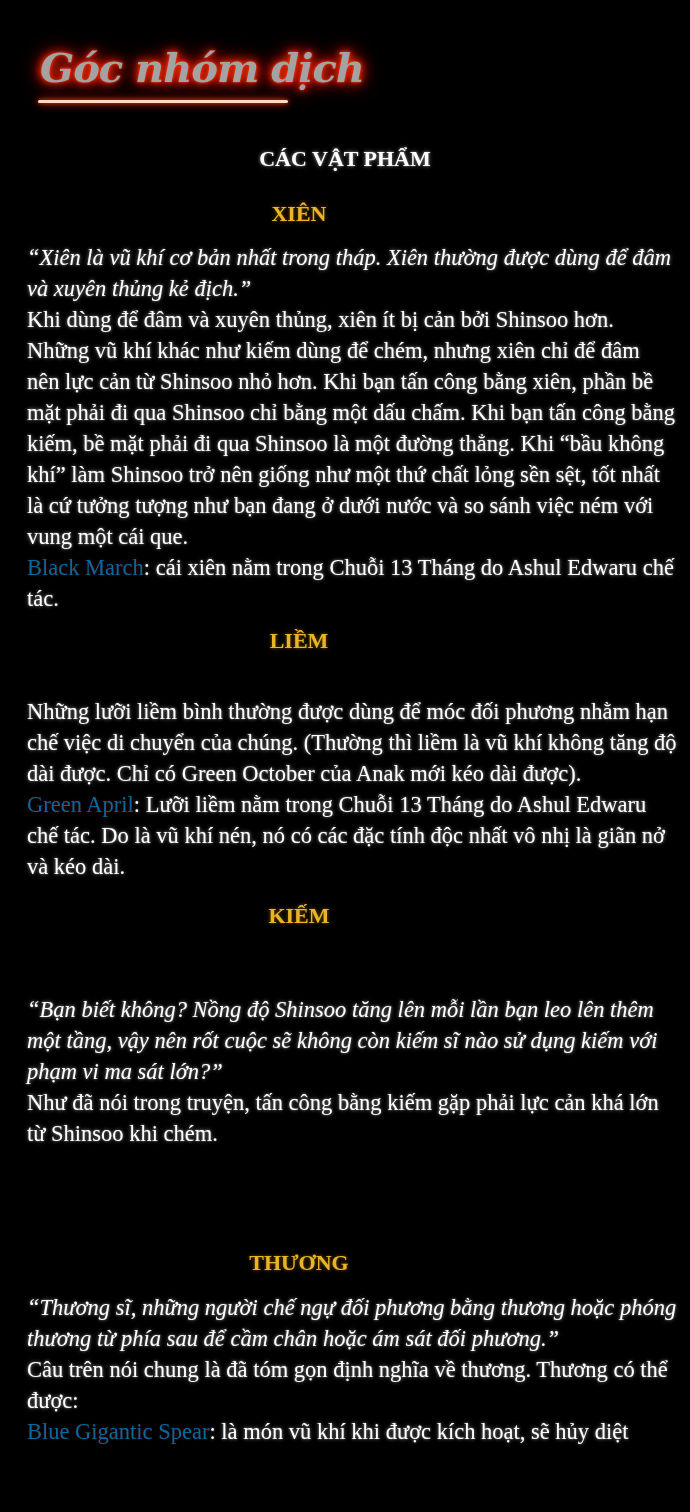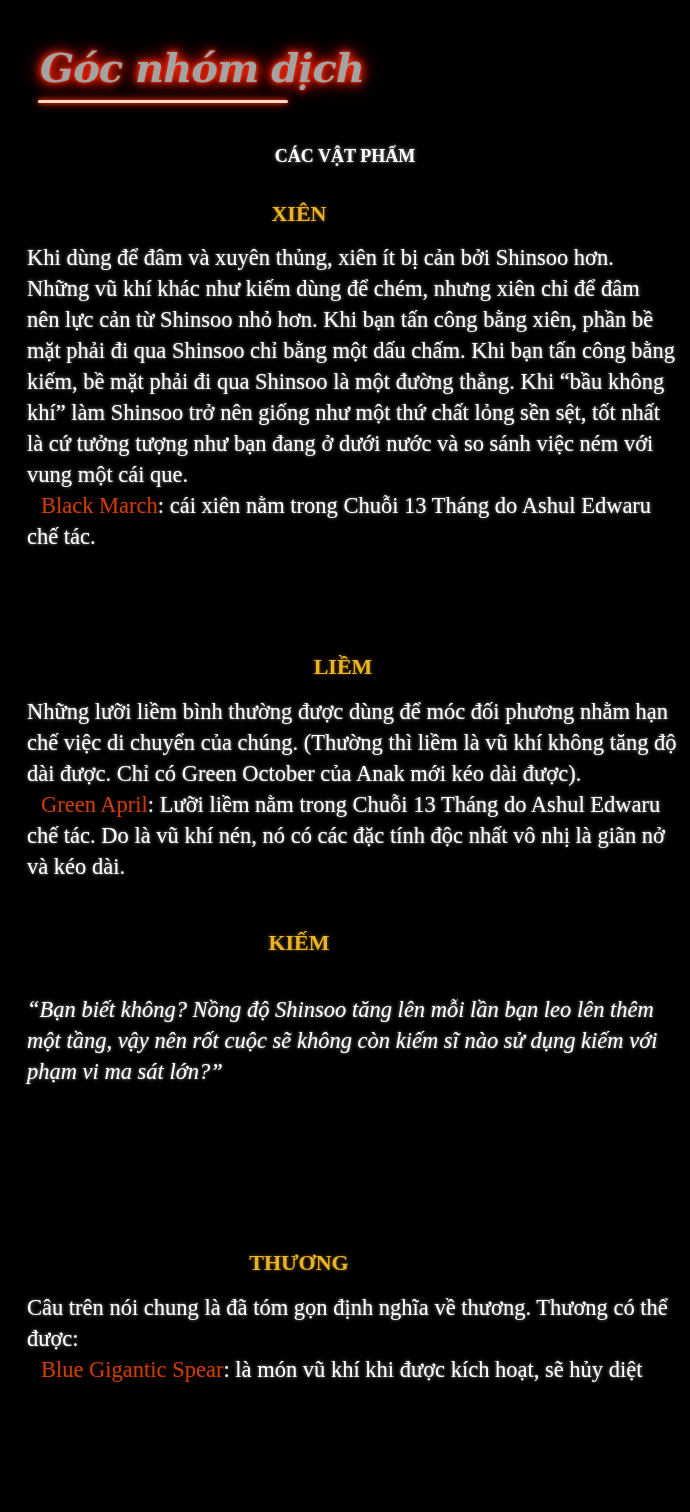--- a/index.html
+++ b/index.html
@@ -2,52 +2,55 @@
 <html><head>
 <meta charset="utf-8">
 <style>
   html, body { margin:0; padding:0; background:#000; }
   body { width:690px; height:1512px; overflow:hidden; position:relative; font-family:"Liberation Serif", serif; color:#fff; }
   .logo { position:absolute; left:36px; top:44px; width:256px; height:62px; }
   .logo-text { position:absolute; left:4px; top:0; font-family:"DejaVu Serif", serif; font-style:italic; font-weight:bold; font-size:40px; letter-spacing:-1px; color:#a3a3a3;
     text-shadow:0 0 3px #ff3a10, 0 0 8px #ff2a00, 0 0 14px #e81b00, 0 0 22px #b81000; white-space:nowrap; }
   .logo-underline { position:absolute; left:2px; top:56px; width:250px; height:3px; background:#ffd9c8; box-shadow:0 0 4px #ff3a10, 0 0 10px #ff2200; border-radius:2px; }
   .glow { text-shadow:0 0 2px #777, 0 0 4px #555, 0 0 6px #333; }
-  .main-title { position:absolute; left:0; width:690px; top:146px; text-align:center; font-size:18px; font-weight:bold; letter-spacing:0px; }
+  .main-title { position:absolute; left:0; width:690px; top:146px; text-align:center; font-size:22px; font-weight:bold; letter-spacing:0px; }
   .sec-title { position:absolute; left:0; width:598px; text-align:center; font-size:22px; font-weight:bold; color:#e9b526; text-shadow:0 0 3px #6b4a00, 0 0 6px #3a2800; }
   .para { position:absolute; left:27px; width:650px; font-size:22.5px; line-height:31px; }
   .para p { margin:0; }
   .quote { font-style:italic; }
-  .red { color:#c2410c; text-shadow:0 0 2px #400, 0 0 4px #200;margin-left:14px; }
+  .red { color:#0369a1; text-shadow:0 0 2px #400, 0 0 4px #200; }
   .bullet { padding-left:0; }
 </style>
 </head>
 <body>
 
 <div class="logo">
   <div class="logo-text">Góc nhóm dịch</div>
   <div class="logo-underline"></div>
 </div>
 
 <div class="main-title glow">CÁC VẬT PHẨM</div>
 
 <div class="sec-title" style="top:201px;">XIÊN</div>
 <div class="para glow" style="top:242px;">
+  <p class="quote">“Xiên là vũ khí cơ bản nhất trong tháp. Xiên thường được dùng để đâm và xuyên thủng kẻ địch.”</p>
   <p>Khi dùng để đâm và xuyên thủng, xiên ít bị cản bởi Shinsoo hơn. Những vũ khí khác như kiếm dùng để chém, nhưng xiên chỉ để đâm nên lực cản từ Shinsoo nhỏ hơn. Khi bạn tấn công bằng xiên, phần bề mặt phải đi qua Shinsoo chỉ bằng một dấu chấm. Khi bạn tấn công bằng kiếm, bề mặt phải đi qua Shinsoo là một đường thẳng. Khi “bầu không khí” làm Shinsoo trở nên giống như một thứ chất lỏng sền sệt, tốt nhất là cứ tưởng tượng như bạn đang ở dưới nước và so sánh việc ném với vung một cái que.</p>
   <p><span class="red">Black March</span><span>: cái xiên nằm trong Chuỗi 13 Tháng do Ashul Edwaru chế tác.</span></p>
 </div>
 
-<div class="sec-title" style="top:654px;padding-left:44px;">LIỀM</div>
+<div class="sec-title" style="top:628px;">LIỀM</div>
 <div class="para glow" style="top:696px;">
   <p>Những lưỡi liềm bình thường được dùng để móc đối phương nhằm hạn chế việc di chuyển của chúng. (Thường thì liềm là vũ khí không tăng độ dài được. Chỉ có Green October của Anak mới kéo dài được).</p>
   <p><span class="red">Green April</span><span>: Lưỡi liềm nằm trong Chuỗi 13 Tháng do Ashul Edwaru chế tác. Do là vũ khí nén, nó có các đặc tính độc nhất vô nhị là giãn nở và kéo dài.</span></p>
 </div>
 
-<div class="sec-title" style="top:930px;">KIẾM</div>
+<div class="sec-title" style="top:903px;">KIẾM</div>
 <div class="para glow" style="top:994px;">
   <p class="quote">“Bạn biết không? Nồng độ Shinsoo tăng lên mỗi lần bạn leo lên thêm một tầng, vậy nên rốt cuộc sẽ không còn kiếm sĩ nào sử dụng kiếm với phạm vi ma sát lớn?”</p>
+  <p>Như đã nói trong truyện, tấn công bằng kiếm gặp phải lực cản khá lớn từ Shinsoo khi chém.</p>
 </div>
 
 <div class="sec-title" style="top:1250px;">THƯƠNG</div>
 <div class="para glow" style="top:1292px;">
+  <p class="quote">“Thương sĩ, những người chế ngự đối phương bằng thương hoặc phóng thương từ phía sau để cầm chân hoặc ám sát đối phương.”</p>
   <p>Câu trên nói chung là đã tóm gọn định nghĩa về thương. Thương có thể được:</p>
   <p><span class="red">Blue Gigantic Spear</span><span>: là món vũ khí khi được kích hoạt, sẽ hủy diệt</span></p>
 </div>
 
 </body></html>

